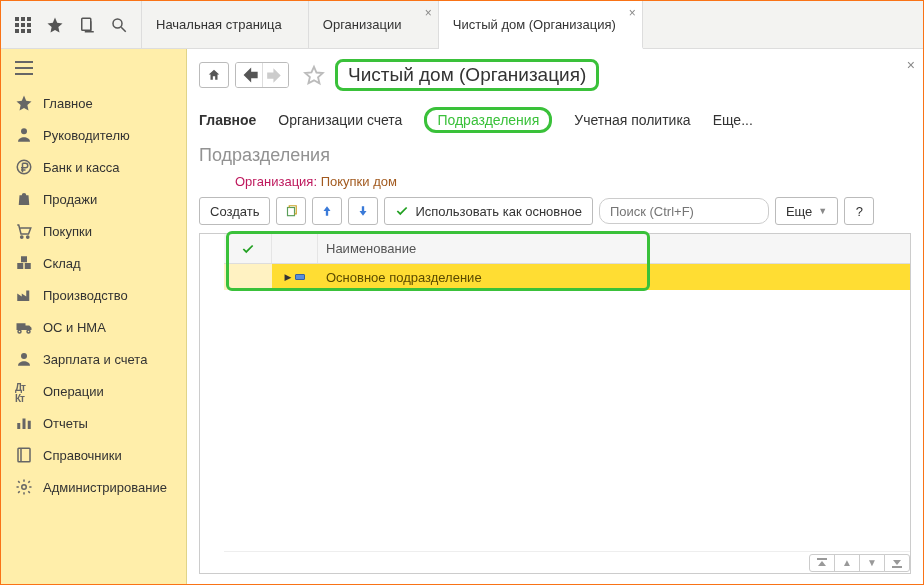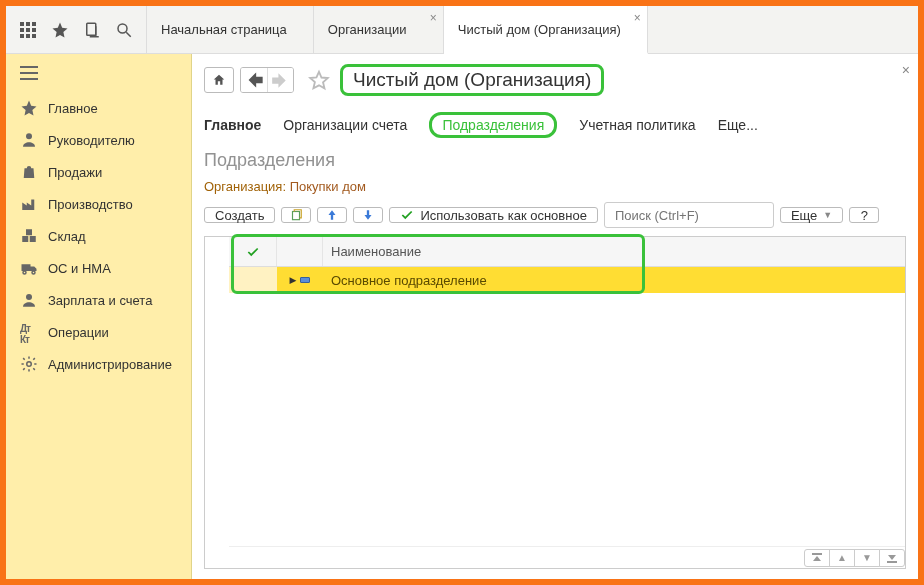--- a/index.html
+++ b/index.html
@@ -1,17 +1,17 @@
 <!DOCTYPE html>
 <html><head>
 <meta charset="utf-8">
 <style>
   * { box-sizing: border-box; font-family: Arial, Helvetica, sans-serif; }
   html, body { margin:0; padding:0; width:924px; height:585px; background:#f5f5f5; overflow:hidden; }
-  .app-border { width:924px; height:585px; border:6px solid #f97316; background:#fff; display:flex; flex-direction:column; }
+  .app-border { width:924px; height:585px; border:1px solid #f97316; background:#fff; display:flex; flex-direction:column; }
   
   .topbar { height:48px; background:#f3f3f1; border-bottom:1px solid #ddd; display:flex; align-items:stretch; }
   .tb-icons { display:flex; align-items:center; padding:0 6px; }
   .tb-btn { width:32px; height:36px; display:flex; align-items:center; justify-content:center; color:#555; cursor:pointer; }
   .tb-btn svg { width:18px; height:18px; }
   .tabs { display:flex; align-items:stretch; }
   .tab { position:relative; min-width:130px; padding:0 26px 0 14px; display:flex; align-items:center; border-right:1px solid #ddd; background:#f3f3f1; font-size:13px; color:#333; cursor:pointer; }
   .tab.first { border-left:1px solid #ddd; }
   .tab.active { background:#fff; border-bottom:2px solid #fff; margin-bottom:-1px; }
   .tab .close { position:absolute; right:6px; top:6px; color:#888; font-size:12px; line-height:1; }
@@ -33,29 +33,29 @@
   .nav-group .half { width:26px; display:flex; align-items:center; justify-content:center; background:#fff; color:#555; }
   .nav-group .half + .half { border-left:1px solid #ddd; color:#ccc; }
   .star-outline { width:22px; height:22px; color:#bbb; margin:0 4px 0 8px; }
   .page-title { font-size:19px; color:#333; padding:2px 10px; border:3px solid #3ac13a; border-radius:8px; }
   .subnav { display:flex; align-items:center; gap:22px; margin:6px 0 12px 0; font-size:14px; }
   .subnav-item { color:#333; cursor:pointer; }
   .subnav-item.bold { font-weight:bold; }
   .subnav-item.hl { color:#3ac13a; padding:2px 10px; border:3px solid #3ac13a; border-radius:12px; }
   .section-title { font-size:18px; color:#929292; margin-bottom:8px; }
   .org-line { font-size:13px; margin-bottom:8px; }
-  .org-line .lbl { color:#a16207; }
+  .org-line .lbl { color:#be185d;margin-left:36px; }
   .org-line .val { color:#a25a1f; }
   .cmdbar { display:flex; align-items:center; gap:6px; margin-bottom:8px; }
-  .btn { height:16px; border:1px solid #bbb; border-radius:3px; background:#fff; padding:0 10px; font-size:13px; color:#333; display:flex; align-items:center; cursor:pointer; }
+  .btn { height:28px; border:1px solid #bbb; border-radius:3px; background:#fff; padding:0 10px; font-size:13px; color:#333; display:flex; align-items:center; cursor:pointer; }
   .btn.icon-only { padding:0; width:30px; justify-content:center; }
   .btn .dd { margin-left:6px; font-size:9px; color:#888; }
   .btn svg { width:14px; height:14px; }
   .btn .check { color:#22a022; margin-right:6px; }
-  .search { height:26px; border:1px solid #ccc; border-radius:3px; display:flex; align-items:center; padding:0 16px 0 8px; color:#999; font-size:13px; width:170px; }
+  .search { height:26px; border:1px solid #ccc; border-radius:10px; display:flex; align-items:center; padding:0 16px 0 8px; color:#999; font-size:13px; width:170px; }
   .search input { border:none; outline:none; flex:1; font-size:13px; color:#333; background:transparent; }
   .search .x { width:18px; text-align:center; color:#888; cursor:pointer; font-size:12px; }
   
   .table-wrap { border:1px solid #ccc; flex:1; display:flex; flex-direction:column; min-height:0;padding-left:24px; }
   .thead { height:30px; background:#f6f6f6; border-bottom:1px solid #ddd; display:flex; align-items:center; font-size:13px; color:#555; position:relative; }
   .thead .col-check { width:48px; display:flex; align-items:center; justify-content:center; color:#22a022; border-right:1px solid #e5e5e5; height:100%; }
   .thead .col-expand { width:46px; border-right:1px solid #e5e5e5; height:100%; }
   .thead .col-name { padding-left:8px; }
   .hl-head-border { position:absolute; left:2px; right:260px; top:-3px; bottom:-28px; border:3px solid #3ac13a; border-radius:6px; pointer-events:none; }
   .tbody { flex:1; overflow:auto; background:#fff; }
@@ -146,57 +146,87 @@
         <span>Главное</span>
       </div>
       <div class="side-item">
         <svg class="ico" viewBox="0 0 24 24" fill="currentColor">
             <circle cx="12" cy="7" r="4"></circle>
             <path d="M4 21c0-4 4-6 8-6s8 2 8 6z"></path>
           </svg>
         <span>Руководителю</span>
       </div>
       <div class="side-item">
+        <svg class="ico" viewBox="0 0 24 24" fill="none" stroke="currentColor" stroke-width="2">
+            <circle cx="12" cy="12" r="9"></circle>
+            <path d="M10 7h4a3 3 0 010 6h-4M8 13h6M10 7v12M8 16h6"></path>
+          </svg>
+        <span>Банк и касса</span>
+      </div>
+      <div class="side-item">
         <svg class="ico" viewBox="0 0 24 24" fill="currentColor">
             <path d="M6 7h12l1 13H5zM9 7a3 3 0 016 0"></path>
           </svg>
         <span>Продажи</span>
       </div>
       <div class="side-item">
-        <svg class="ico" viewBox="0 0 24 24" fill="currentColor">
-            <path d="M3 20V10l6 4V10l6 4V6h4v14z"></path>
-          </svg>
-        <span>Производство</span>
+        <svg class="ico" viewBox="0 0 24 24" fill="none" stroke="currentColor" stroke-width="2">
+            <path d="M3 4h2l3 12h10l3-8H7"></path>
+            <circle cx="9" cy="20" r="1.5" fill="currentColor"></circle>
+            <circle cx="17" cy="20" r="1.5" fill="currentColor"></circle>
+          </svg>
+        <span>Покупки</span>
       </div>
       <div class="side-item">
         <svg class="ico" viewBox="0 0 24 24" fill="currentColor">
             <rect x="3" y="12" width="8" height="8"></rect>
             <rect x="13" y="12" width="8" height="8"></rect>
             <rect x="8" y="3" width="8" height="8"></rect>
           </svg>
         <span>Склад</span>
       </div>
       <div class="side-item">
         <svg class="ico" viewBox="0 0 24 24" fill="currentColor">
+            <path d="M3 20V10l6 4V10l6 4V6h4v14z"></path>
+          </svg>
+        <span>Производство</span>
+      </div>
+      <div class="side-item">
+        <svg class="ico" viewBox="0 0 24 24" fill="currentColor">
             <path d="M2 7h12v9H2zM14 10h5l3 3v3h-8z"></path>
             <circle cx="6" cy="18" r="2" fill="#ffeeaa" stroke="currentColor" stroke-width="2"></circle>
             <circle cx="18" cy="18" r="2" fill="#ffeeaa" stroke="currentColor" stroke-width="2"></circle>
           </svg>
         <span>ОС и НМА</span>
       </div>
       <div class="side-item">
         <svg class="ico" viewBox="0 0 24 24" fill="currentColor">
             <circle cx="12" cy="8" r="4"></circle>
             <path d="M4 21c0-4 4-6 8-6s8 2 8 6z"></path>
           </svg>
         <span>Зарплата и счета</span>
       </div>
       <div class="side-item">
         <span class="ico" style="font-size:10px; font-weight:bold; color:#666; letter-spacing:-1px;">Дт<br>Кт</span>
         <span>Операции</span>
+      </div>
+      <div class="side-item">
+        <svg class="ico" viewBox="0 0 24 24" fill="currentColor">
+            <rect x="3" y="12" width="4" height="8"></rect>
+            <rect x="10" y="6" width="4" height="14"></rect>
+            <rect x="17" y="9" width="4" height="11"></rect>
+          </svg>
+        <span>Отчеты</span>
+      </div>
+      <div class="side-item">
+        <svg class="ico" viewBox="0 0 24 24" fill="none" stroke="currentColor" stroke-width="2">
+            <rect x="4" y="3" width="16" height="18" rx="1"></rect>
+            <line x1="8" y1="3" x2="8" y2="21"></line>
+          </svg>
+        <span>Справочники</span>
       </div>
       <div class="side-item">
         <svg class="ico" viewBox="0 0 24 24" fill="none" stroke="currentColor" stroke-width="2">
             <circle cx="12" cy="12" r="3"></circle>
             <path d="M12 2v3M12 19v3M4.2 4.2l2.1 2.1M17.7 17.7l2.1 2.1M2 12h3M19 12h3M4.2 19.8l2.1-2.1M17.7 6.3l2.1-2.1"></path>
           </svg>
         <span>Администрирование</span>
       </div>
     </div>
 

